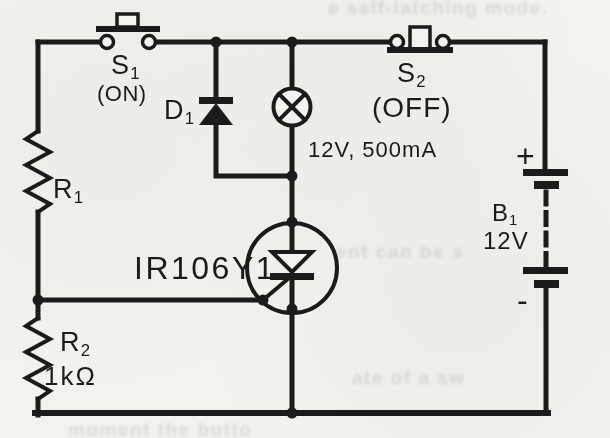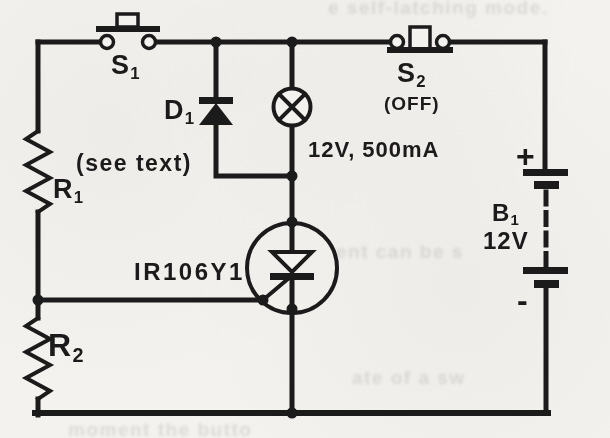--- a/index.html
+++ b/index.html
@@ -7,21 +7,21 @@
     position:relative;width:610px;height:438px;overflow:hidden;
     background:#f4f2ee;
     background-image:
       radial-gradient(circle at 18% 30%, rgba(120,120,120,0.05), transparent 45%),
       radial-gradient(circle at 75% 65%, rgba(120,120,120,0.05), transparent 50%),
       radial-gradient(circle at 60% 10%, rgba(120,120,120,0.04), transparent 40%);
     font-family:"Liberation Sans", sans-serif;
   }
   svg{position:absolute;left:0;top:0;}
   .lbl{
-    position:absolute;color:#1b1b1b;font-weight:bold;line-height:1;
+    position:absolute;color:#1b1b1b;font-weight:normal;line-height:1;
     white-space:nowrap;letter-spacing:0.5px;text-align:center;
   }
   .lbl sub{
     font-size:0.62em;line-height:1;vertical-align:baseline;
     position:relative;top:0.30em;left:0.04em;
   }
   .bleed{
     position:absolute;color:#787878;opacity:0.20;filter:blur(1.6px);
     font-weight:bold;font-size:19px;letter-spacing:1.5px;line-height:1;
     white-space:nowrap;
@@ -118,33 +118,34 @@
         <circle cx="292" cy="222" r="5.5"></circle>
         <circle cx="292" cy="309" r="5.5"></circle>
         <circle cx="292" cy="413" r="5.5"></circle>
         <circle cx="263" cy="300" r="5.5"></circle>
         <circle cx="38" cy="300" r="5.5"></circle>
       </g>
     </g>
   </svg>
 
   <div class="lbl" style="left:111px;top:52px;font-size:27px"><span>S</span><sub>1</sub></div>
+  <div class="lbl" style="left:97px;top:83px;font-size:22px">(ON)</div>
 
   <div class="lbl" style="left:164px;top:97px;font-size:27px"><span>D</span><sub>1</sub></div>
-  <div class="lbl" style="left:76px;top:152px;font-size:23px;letter-spacing:1.5px">(see text)</div>
 
   <div class="lbl" style="left:308px;top:139px;font-size:22px;letter-spacing:1px">12V, 500mA</div>
 
   <div class="lbl" style="left:397px;top:60px;font-size:27px"><span>S</span><sub>2</sub></div>
-  <div class="lbl" style="left:384px;top:94px;font-size:19px;letter-spacing:1px">(OFF)</div>
+  <div class="lbl" style="left:372px;top:94px;font-size:28px;letter-spacing:1px">(OFF)</div>
 
   <div class="lbl" style="left:53px;top:176px;font-size:27px"><span>R</span><sub>1</sub></div>
 
-  <div class="lbl" style="left:134px;top:260px;font-size:24px;letter-spacing:2.5px">IR106Y1</div>
+  <div class="lbl" style="left:134px;top:252px;font-size:32px;letter-spacing:2.5px">IR106Y1</div>
 
-  <div class="lbl" style="left:48px;top:329px;font-size:32px"><span>R</span><sub>2</sub></div>
+  <div class="lbl" style="left:60px;top:329px;font-size:27px"><span>R</span><sub>2</sub></div>
+  <div class="lbl" style="left:44px;top:363px;font-size:26px;letter-spacing:2px">1kΩ</div>
 
   <div class="lbl" style="left:492px;top:201px;font-size:24px"><span>B</span><sub>1</sub></div>
   <div class="lbl" style="left:483px;top:229px;font-size:24px;letter-spacing:1px">12V</div>
   <div class="lbl" style="left:516px;top:140px;font-size:32px">+</div>
   <div class="lbl" style="left:517px;top:284px;font-size:32px">-</div>
 
 </div>
 
 </body></html>

